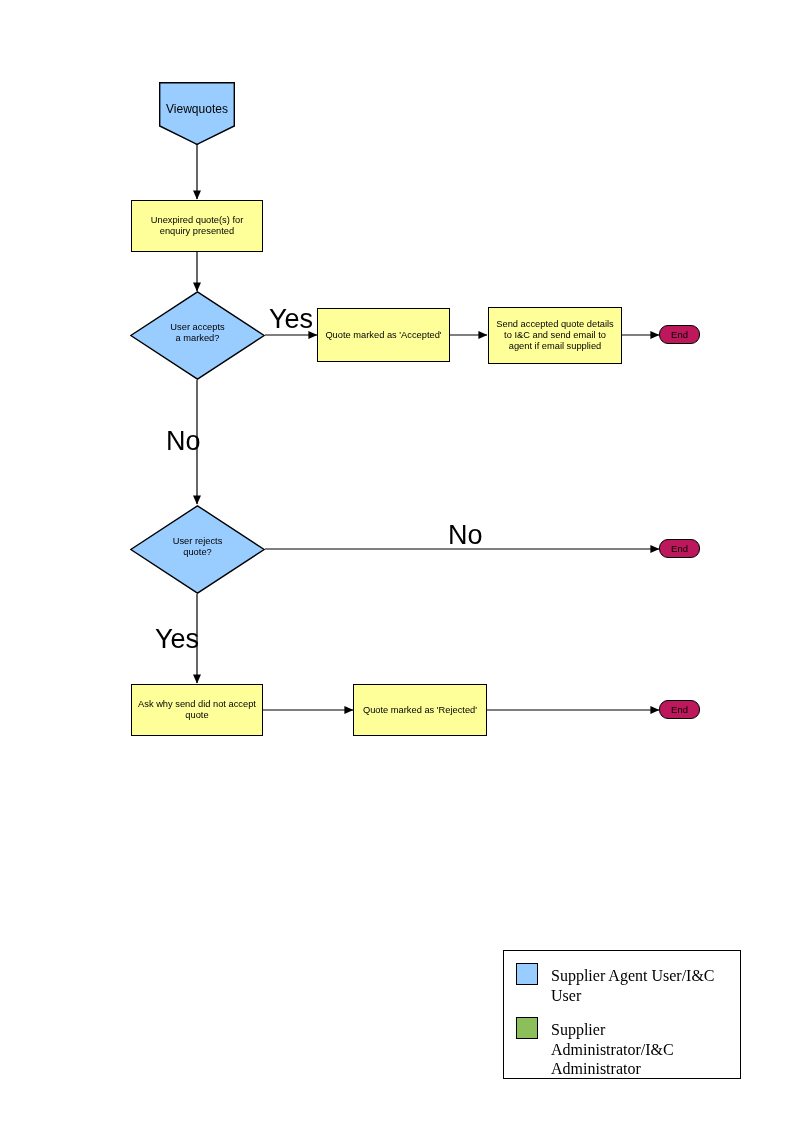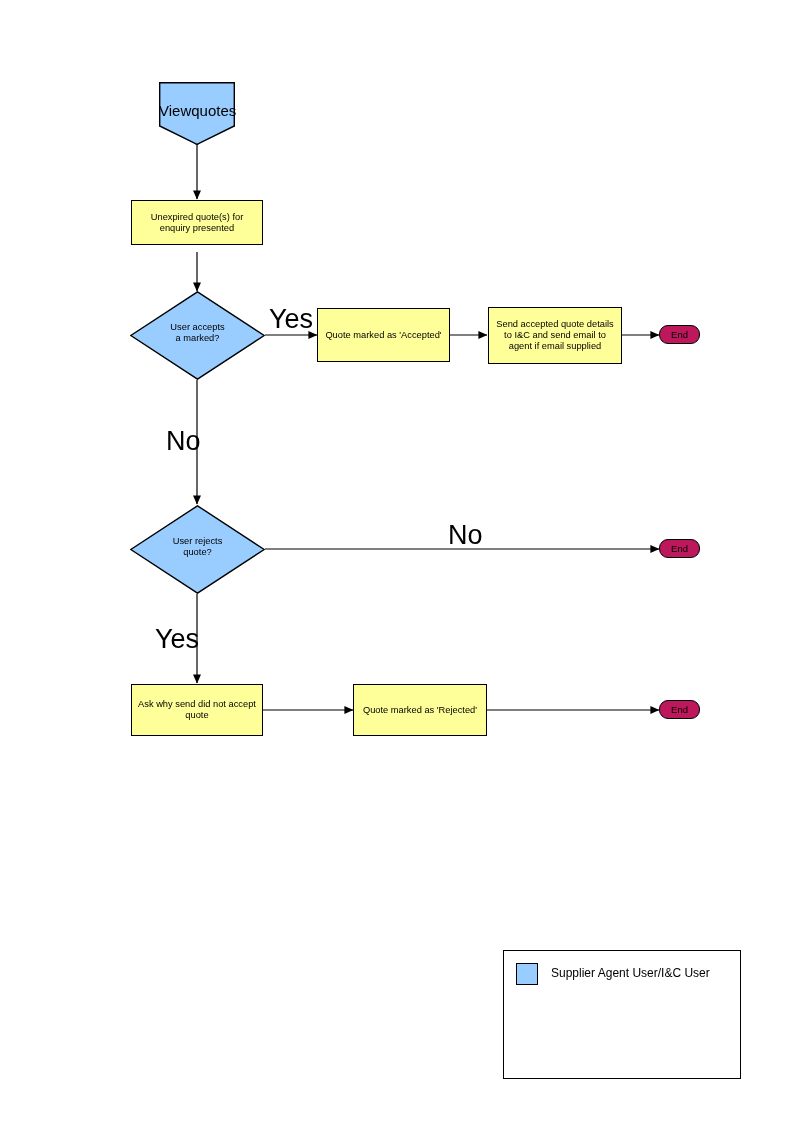--- a/index.html
+++ b/index.html
@@ -48,21 +48,21 @@
     width: 76px;
     height: 63px;
     pointer-events: none;
   }
   .start-label {
     position: absolute;
     left: 0;
     top: 20px;
     width: 76px;
     text-align: center;
-    font-size: 15px;
+    font-size: 12px;
   }
 
   
   .process {
     background: #ffff99;
     border: 1.3px solid #000000;
     font-size: 9.3px;
     padding: 2px 4px;
   }
 
@@ -122,25 +122,26 @@
   }
   .legend-swatch {
     width: 22px;
     height: 22px;
     border: 1.3px solid #000000;
     box-sizing: border-box;
     flex: 0 0 auto;
     margin-right: 13px;
   }
   .legend-text {
-    font-size: 12px;
+    font-size: 16px;
     color: #000000;
     line-height: 1.22;
     padding-top: 3px;
     max-width: 178px;
+    font-family: Liberation Serif, serif;
   }
 </style>
 </head>
 <body>
 
 <svg id="canvas" viewBox="0 0 794 1123" width="794" height="1123" xmlns="http://www.w3.org/2000/svg">
   <defs>
     <marker id="arrow" markerWidth="10" markerHeight="10" refX="8.6" refY="4" orient="auto" markerUnits="userSpaceOnUse">
       <path d="M0,0 L9,4 L0,8 z" fill="#000000"></path>
     </marker>
@@ -170,21 +171,21 @@
 </svg>
 
 <div class="node" style="left:159px; top:82px; width:76px; height:63px; padding:0;">
   <div class="start-shape"></div>
   <svg class="start-outline" viewBox="0 0 76 63" xmlns="http://www.w3.org/2000/svg">
     <polygon points="0.7,0.7 75.3,0.7 75.3,44 38,62.3 0.7,44" fill="none" stroke="#000000" stroke-width="1.4"></polygon>
   </svg>
   <div class="start-label">Viewquotes</div>
 </div>
 
-<div class="node process" style="left:131px; top:200px; width:132px; height:45px;">
+<div class="node process" style="left:131px; top:200px; width:132px; height:52px;">
   <span>Unexpired quote(s) for enquiry presented</span>
 </div>
 
 <div class="decision-wrap" style="left:130px; top:291px; width:135px; height:89px;">
   <svg class="decision-svg" width="135" height="89" viewBox="0 0 135 89" xmlns="http://www.w3.org/2000/svg">
     <polygon points="67.5,0.8 134.2,44.5 67.5,88.2 0.8,44.5" fill="#99ccff" stroke="#000000" stroke-width="1.4"></polygon>
   </svg>
   <div class="decision-text" style="top:31px;">
     <div>User accepts</div>
     <div>a marked?</div>
@@ -238,14 +239,18 @@
 <div class="edge-label" style="left:155px; top:626px;">Yes</div>
 
 <div id="legend">
 
   <div class="legend-row">
     <div class="legend-swatch" style="background:#99ccff;"></div>
     <div class="legend-text">Supplier Agent User/I&amp;C User</div>
   </div>
 
 
+  <div class="legend-row" style="margin-bottom:0;">
+    <div class="legend-swatch" style="background:#8cbf5c;"></div>
+    <div class="legend-text">Supplier Administrator/I&amp;C Administrator</div>
+  </div>
 
 </div>
 
 </body></html>

